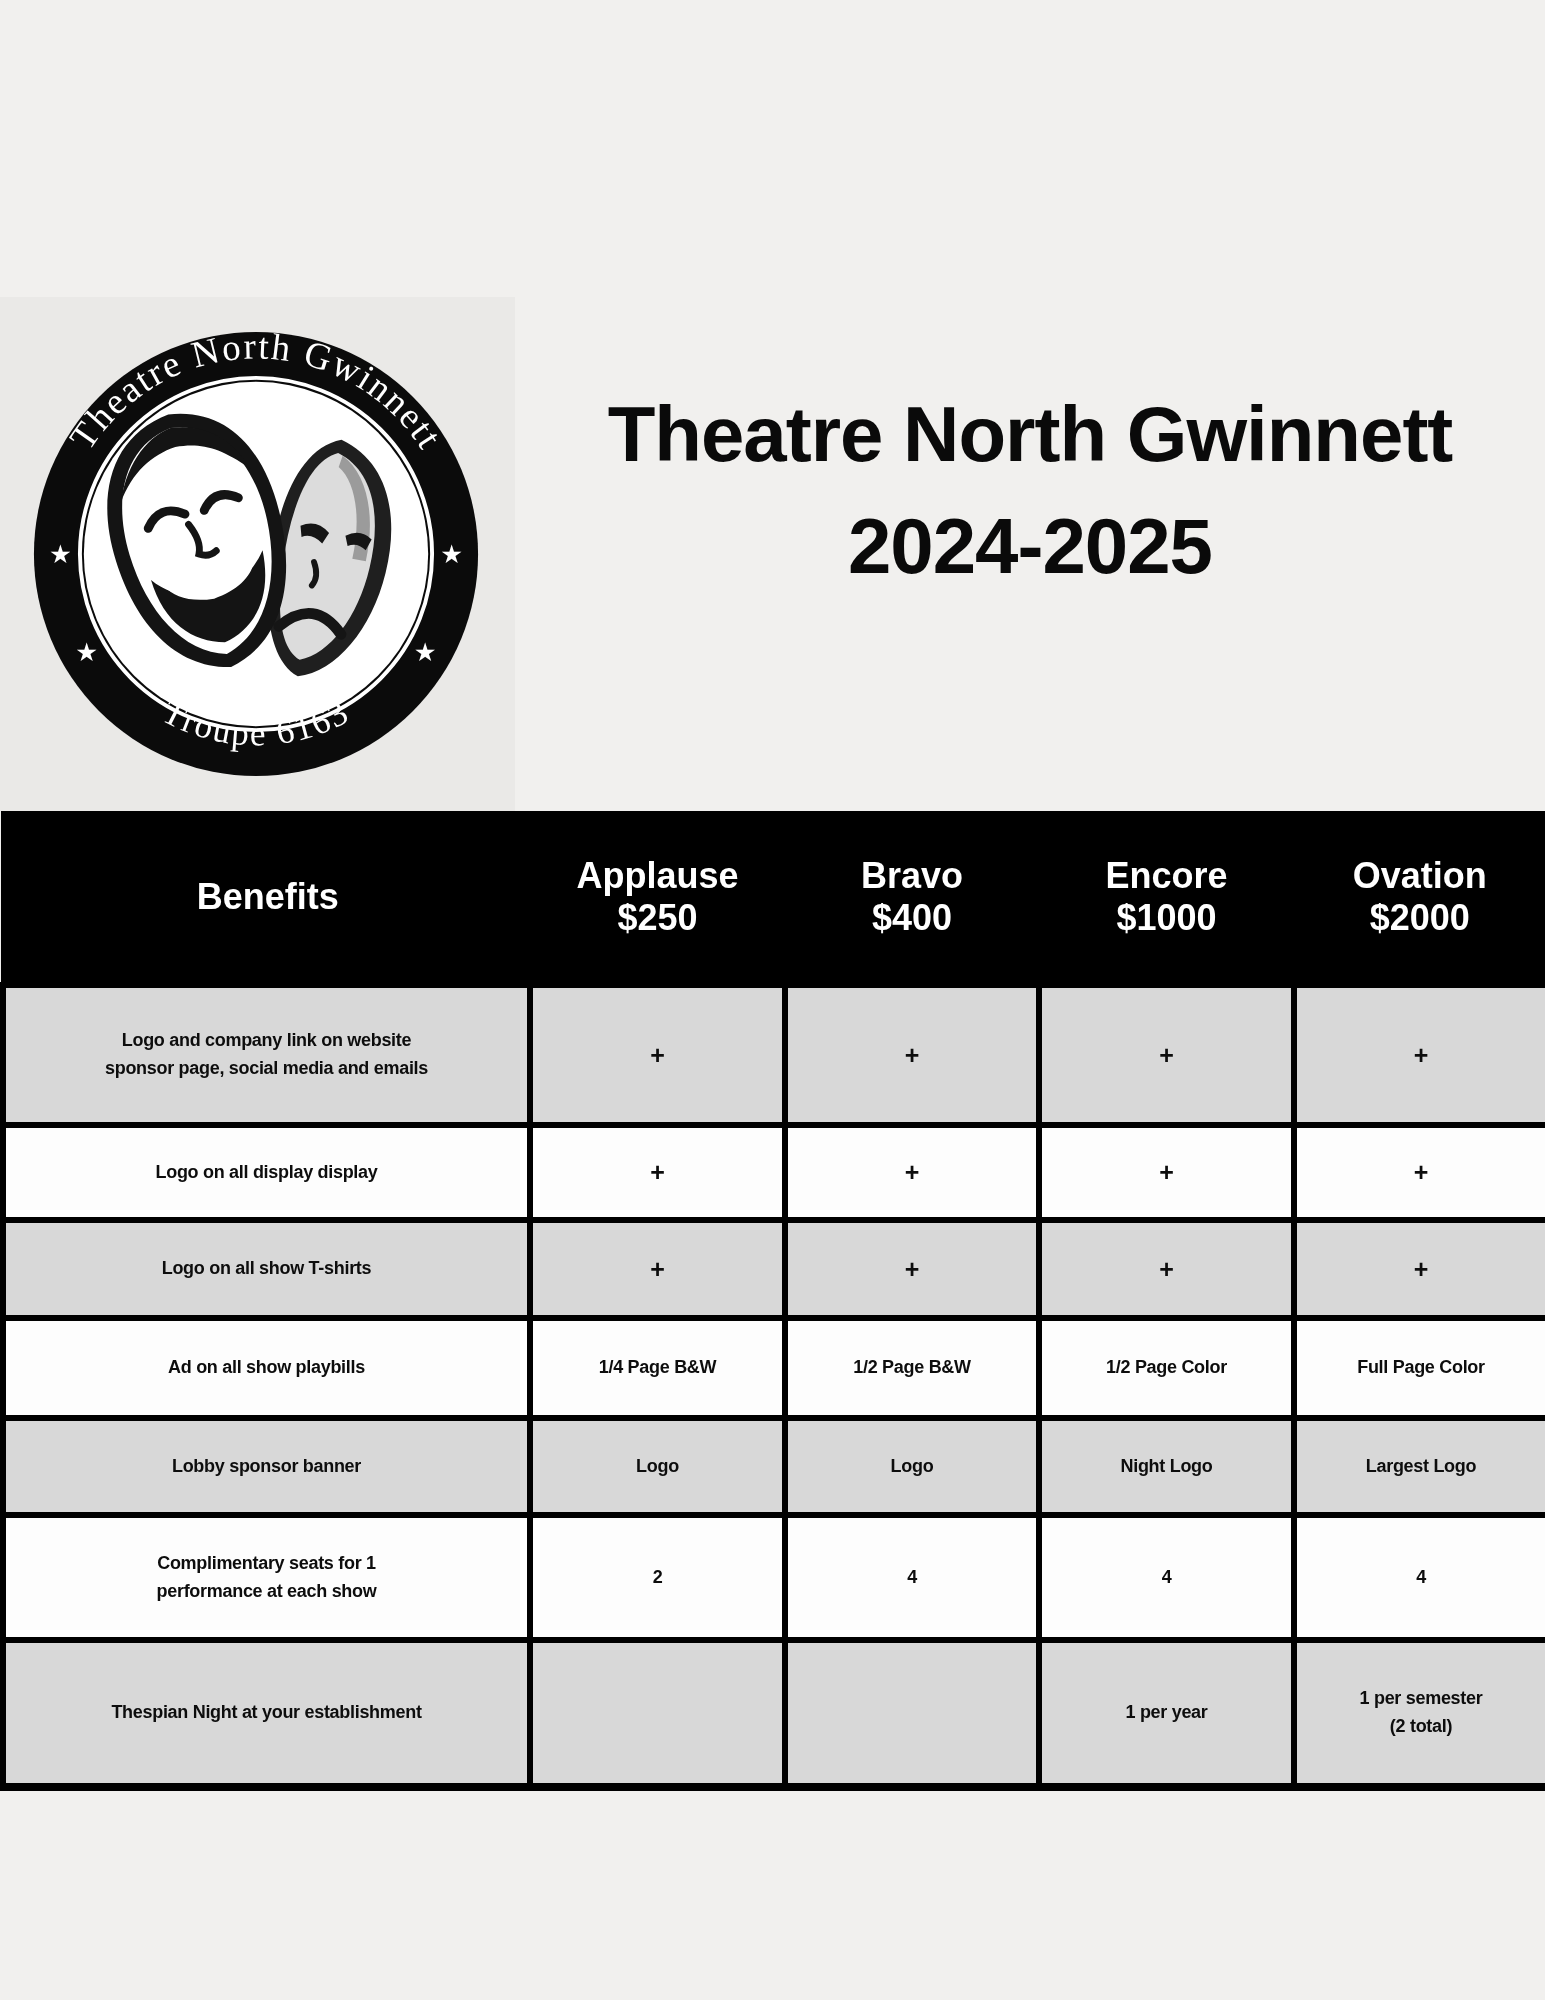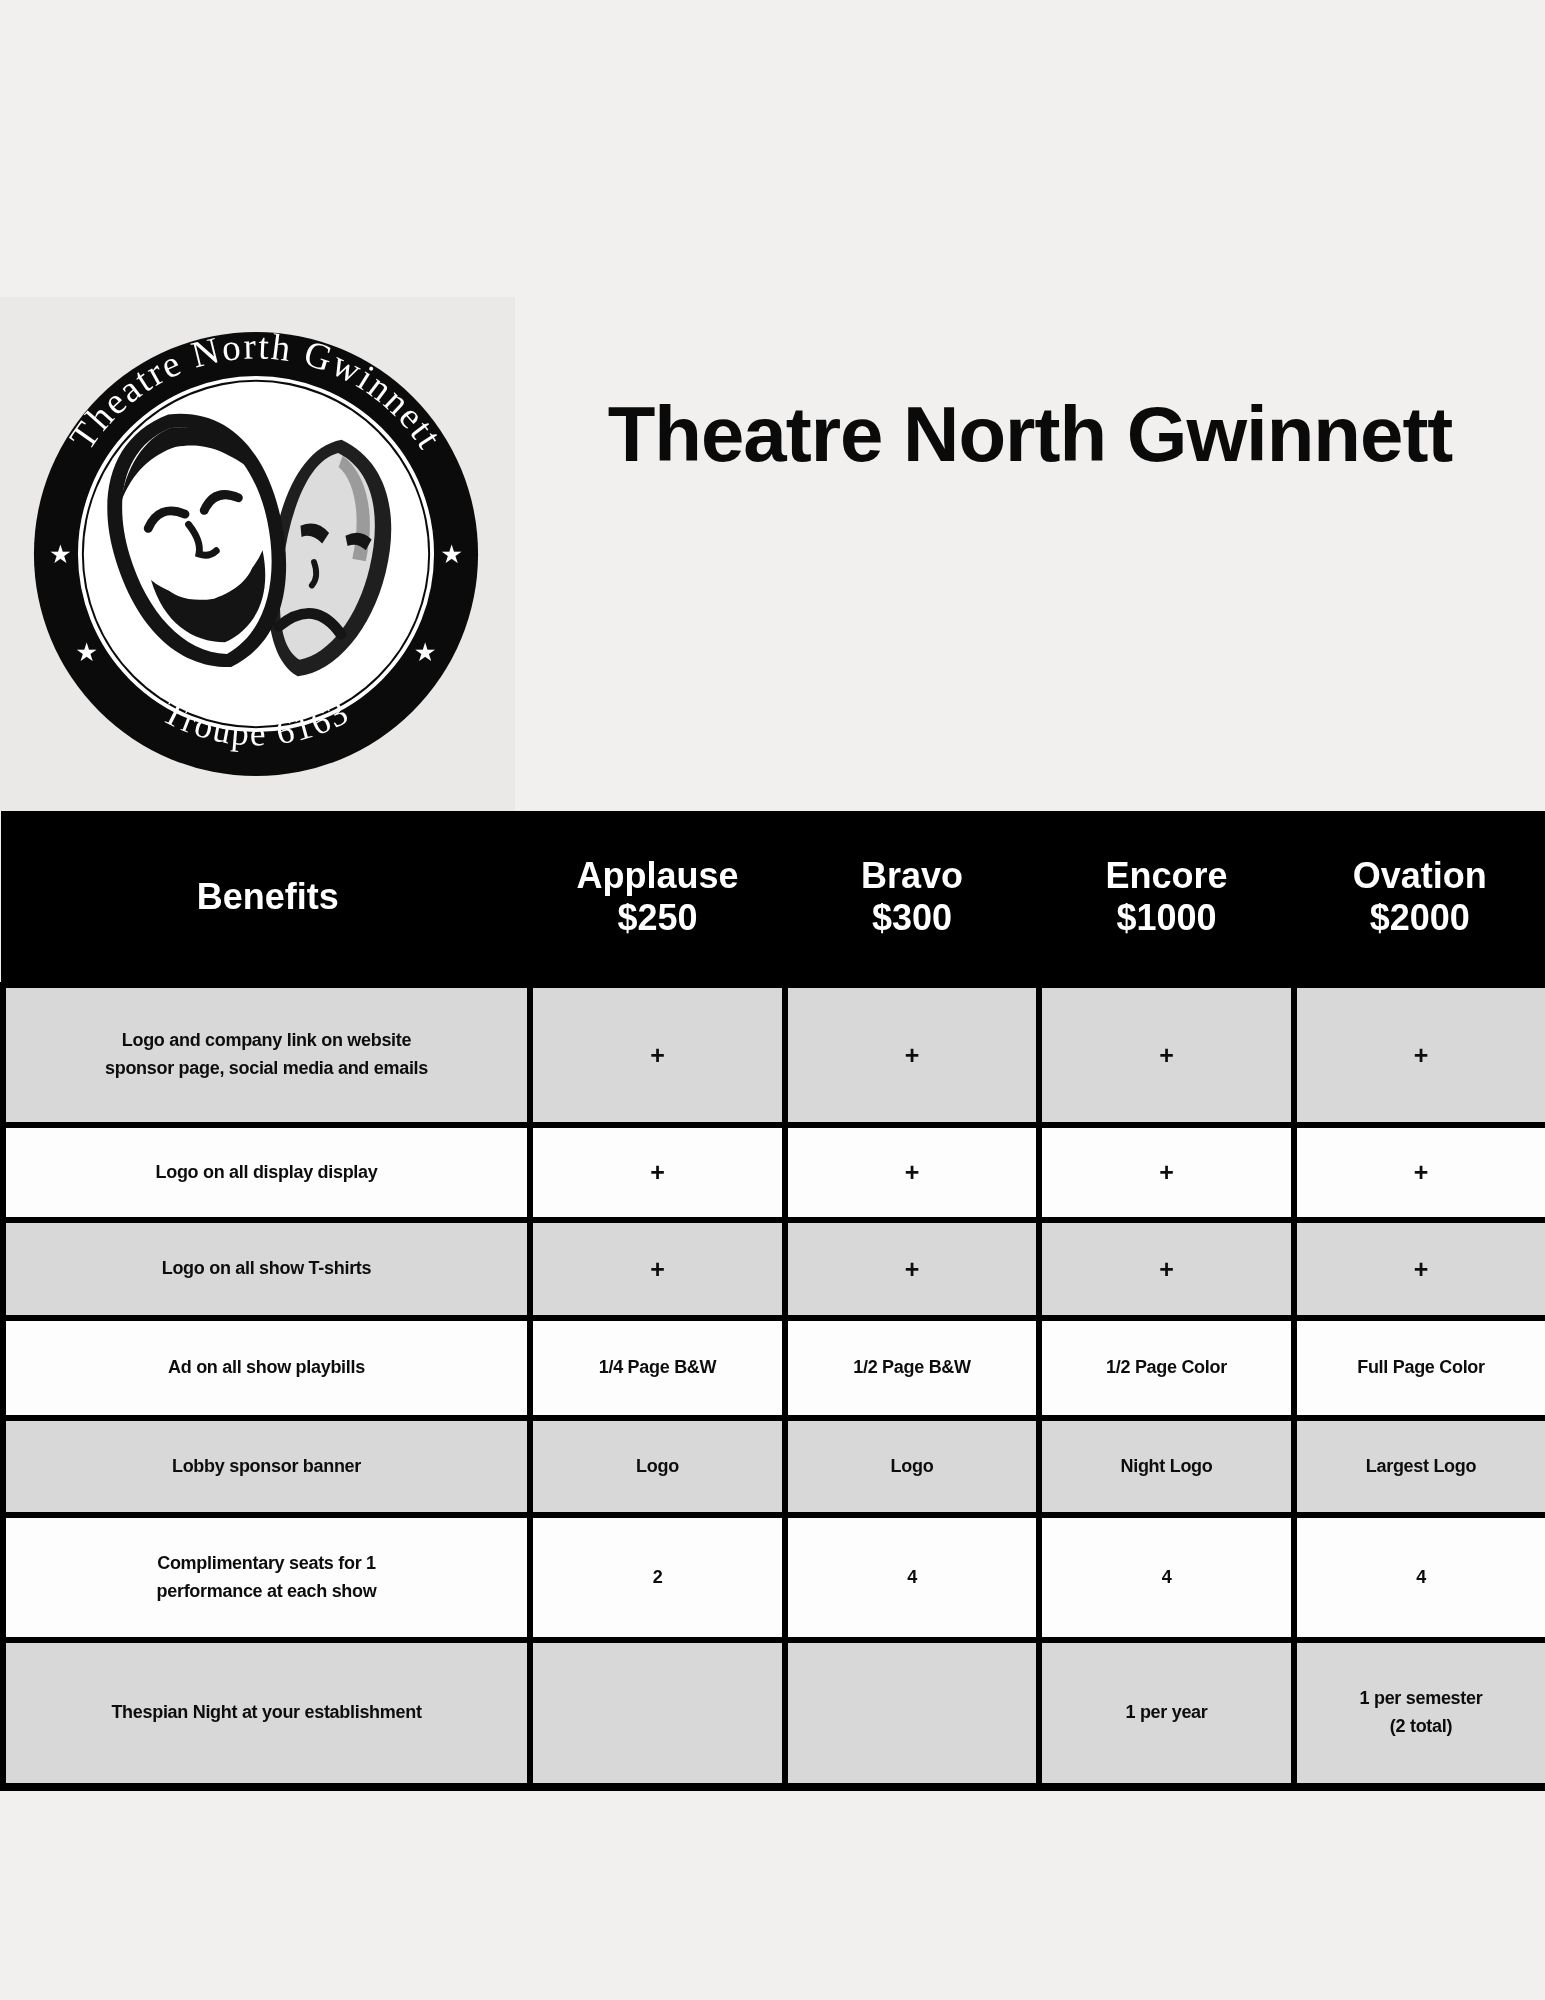--- a/index.html
+++ b/index.html
@@ -135,20 +135,21 @@
     <path d="M 124 192 q 17 -22 40 -5" stroke="#141414" stroke-width="9" fill="none" stroke-linecap="round"></path>
     <path d="M 184 188 q 16 -20 37 -4" stroke="#141414" stroke-width="9" fill="none" stroke-linecap="round"></path>
     <path d="M 165 198 q 9 20 3 32 q 9 6 18 1" stroke="#141414" stroke-width="7" fill="none" stroke-linecap="round"></path>
     <path d="M 114 244 C 142 282 202 282 232 242 C 230 292 204 318 172 324 C 140 316 116 290 114 244 Z" fill="#141414"></path>
     <path d="M 126 254 C 150 272 196 272 220 252 C 214 266 196 276 172 278 C 148 276 132 266 126 254 Z" fill="#ffffff"></path>
   </g>
 </svg>
 
 <div class="title">
   <div>Theatre North Gwinnett</div>
+  <div>2024-2025</div>
 </div>
 
 <table class="sponsor">
   <colgroup>
     <col class="c0">
       <col class="c1">
       <col class="c2">
       <col class="c3">
       <col class="c4">
   </colgroup>
@@ -156,21 +157,21 @@
     <tr id="header-row">
         <th>
           <div class="h-label">Benefits</div>
         </th>
         <th>
           <div class="h-label">Applause</div>
           <div class="h-price">$250</div>
         </th>
         <th>
           <div class="h-label">Bravo</div>
-          <div class="h-price">$300</div>
+          <div class="h-price">$400</div>
         </th>
         <th>
           <div class="h-label">Encore</div>
           <div class="h-price">$1000</div>
         </th>
         <th>
           <div class="h-label">Ovation</div>
           <div class="h-price">$2000</div>
         </th>
       </tr>

